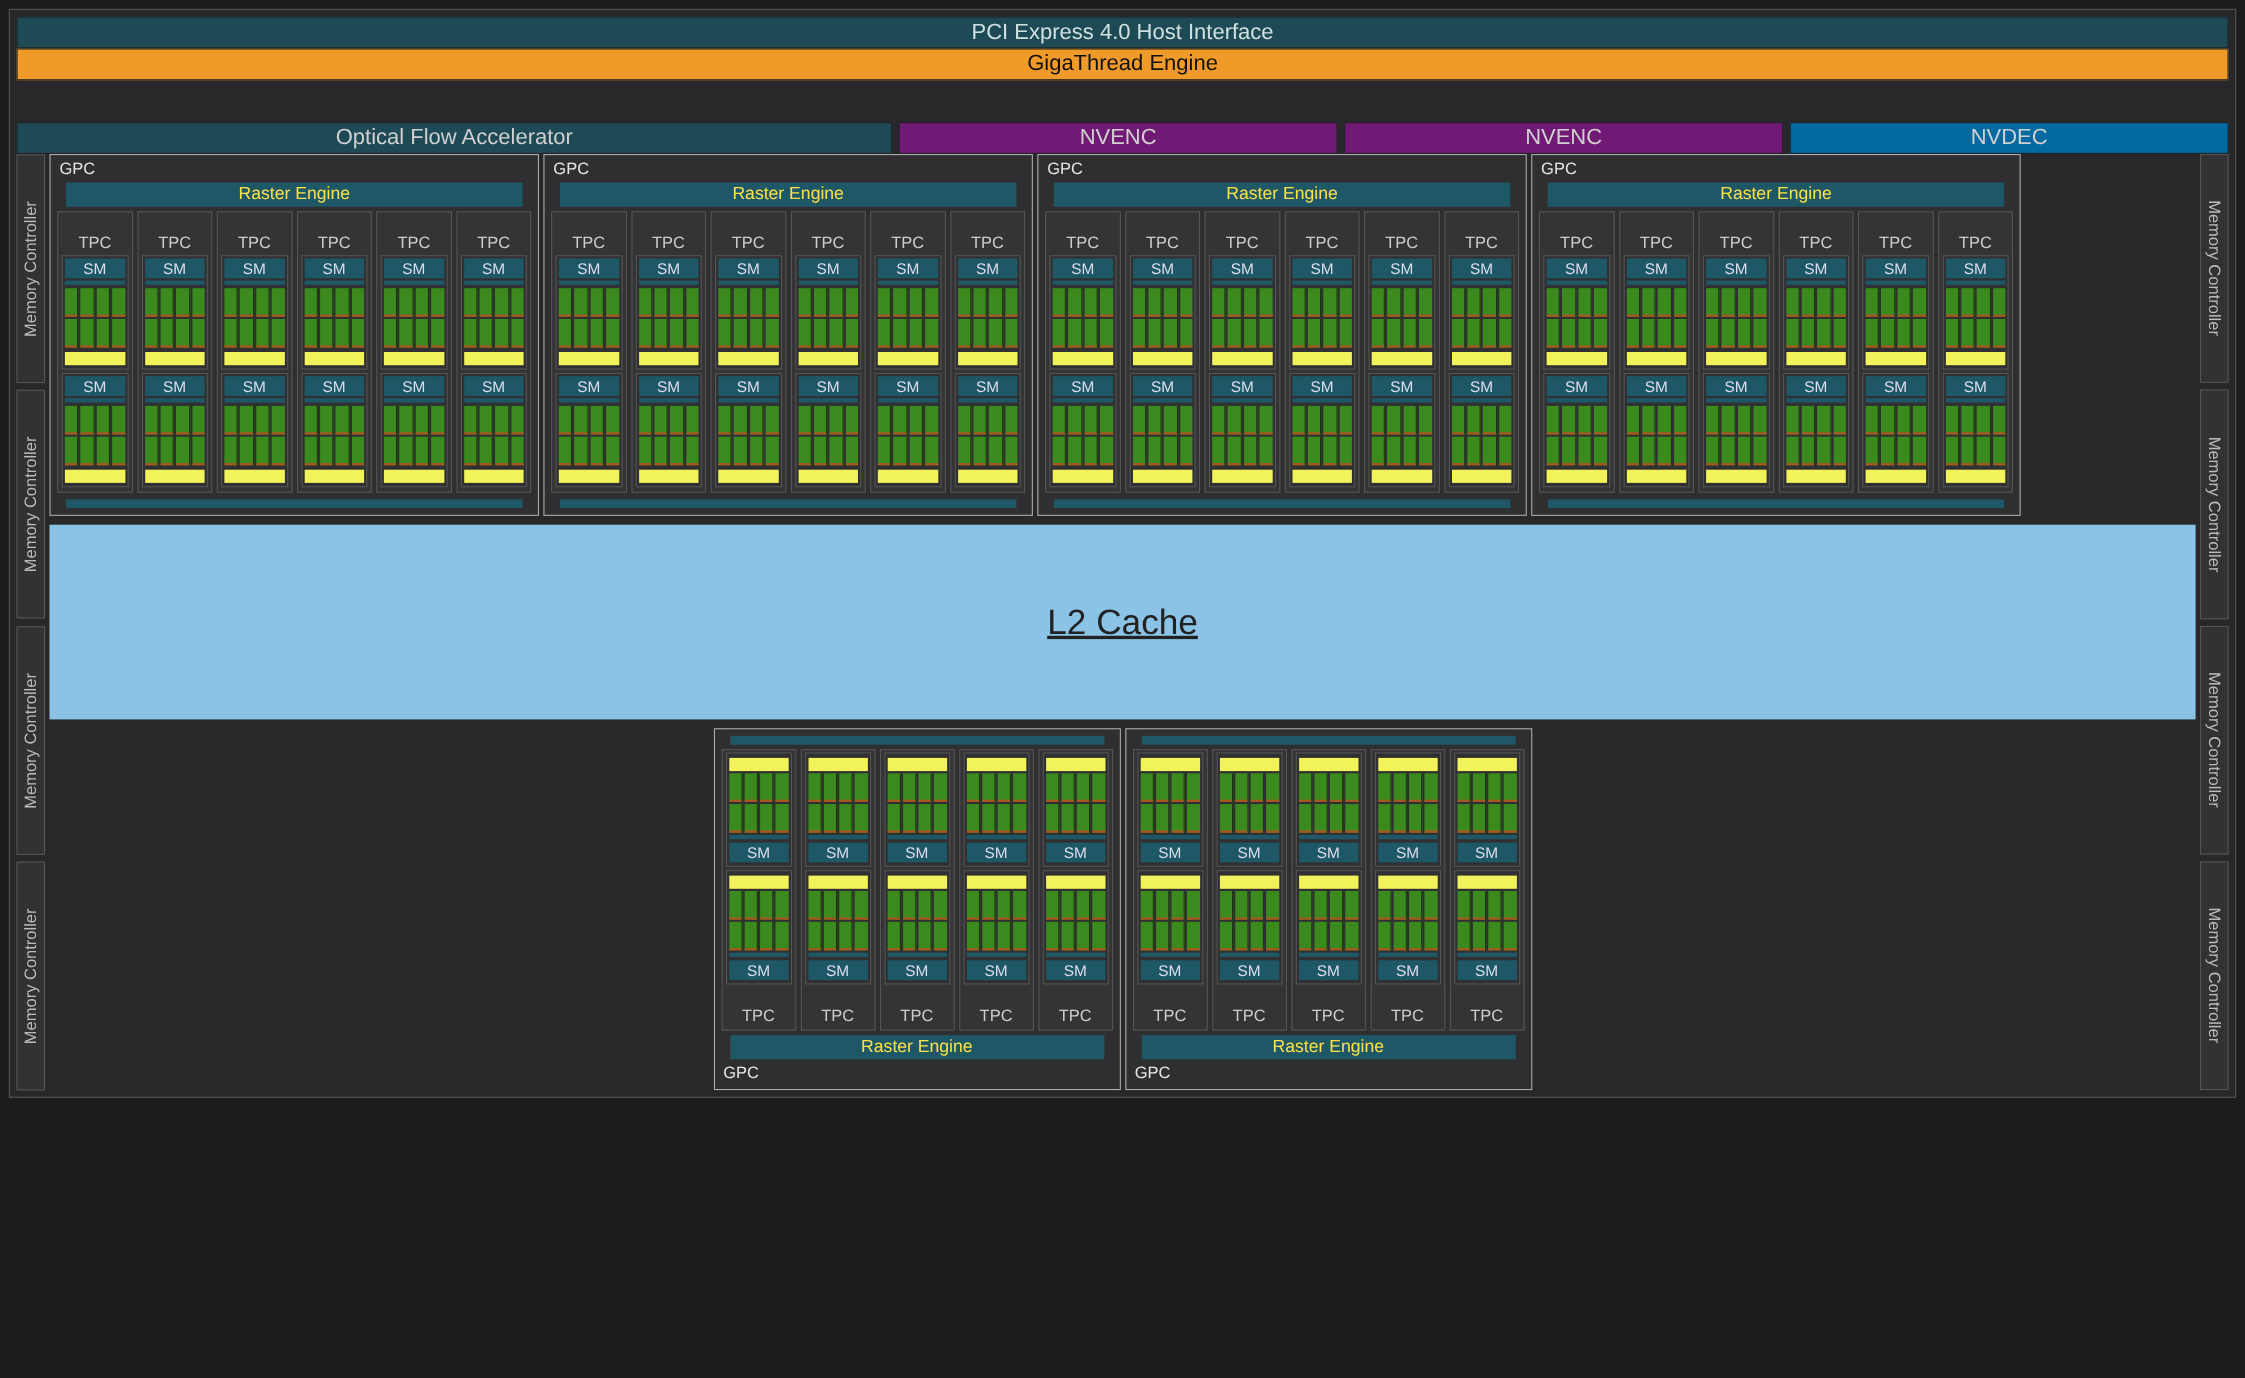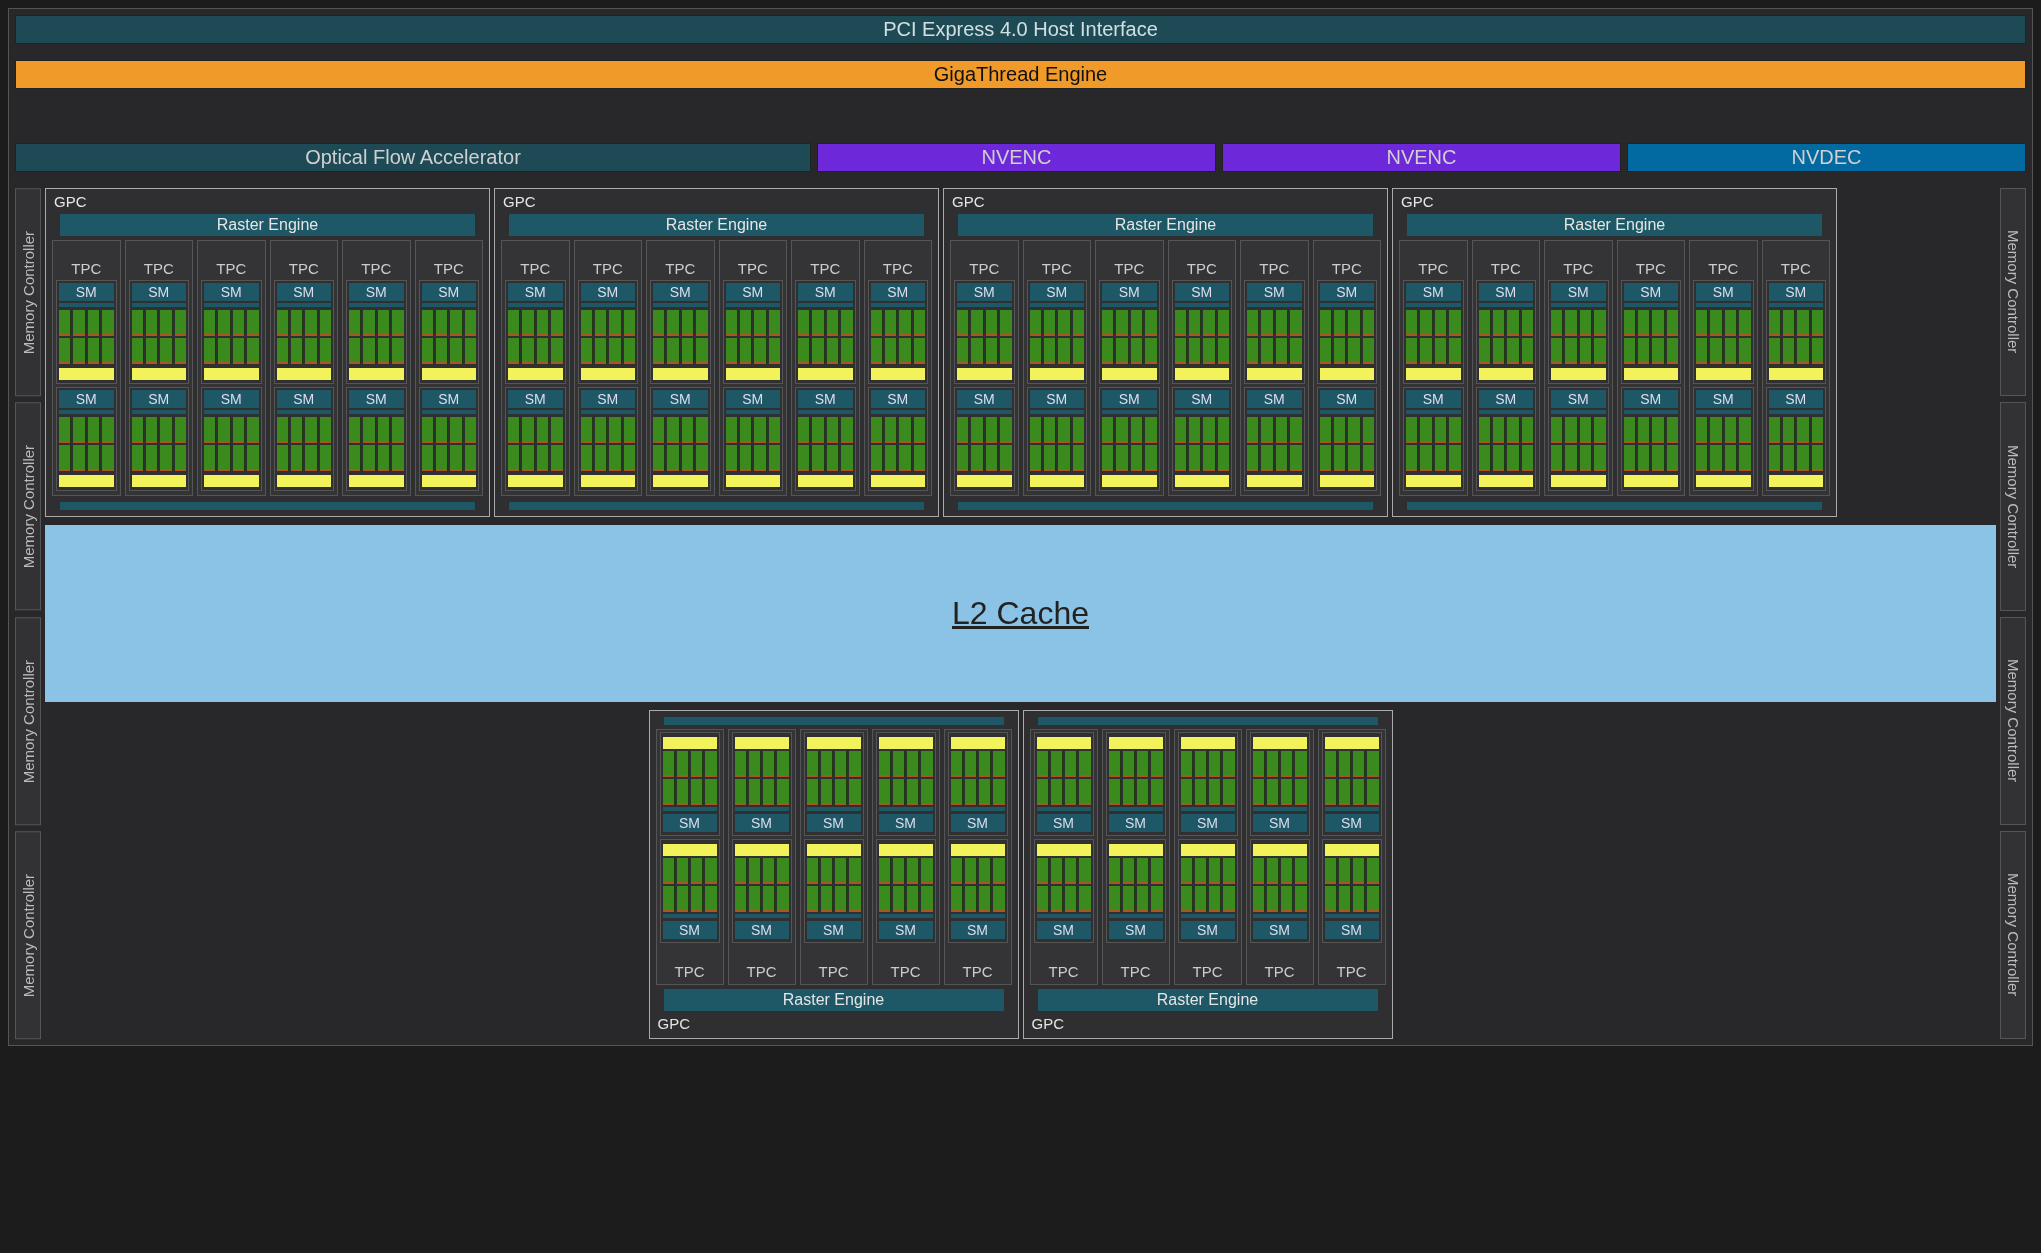--- a/index.html
+++ b/index.html
@@ -9,34 +9,34 @@
     color: #d0d0d0;
     padding: 8px;
     width: 2041px;
   }
   .chip {
     border: 1px solid #555;
     background: #28282a;
     padding: 6px;
     display: flex;
     flex-direction: column;
-    gap: 16px;
+    gap: 0;
   }
   .bar {
     text-align: center;
     font-size: 20px;
     padding: 2px 0;
     border: 1px solid #222;
   }
   .pci { background: #1e4a56; color: #d0e0e0; }
   .giga { background: #f09a2a; color: #111; }
   .row { display: flex; gap: 6px; margin-top: 38px; }
   .row > .bar { flex: 1; }
   .ofa { background: #1e4a56; flex: 2 !important; }
-  .nvenc { background: #6d28d9; }
+  .nvenc { background: #701a75; }
   .nvdec { background: #0369a1; }
 
   .main-row { display: flex; gap: 4px; align-items: stretch; }
   .memcol {
     display: flex;
     flex-direction: column;
     gap: 6px;
     width: 26px;
   }
   .memctrl {
@@ -78,21 +78,21 @@
     font-size: 15px;
     color: #e5e5e5;
     padding-left: 2px;
   }
   .raster {
     background: #1e5866;
     text-align: center;
     font-size: 16px;
     padding: 2px;
     margin: 0 8px;
-    color: #e5e5e5;
+    color: #fde047;
   }
   .tpc-row {
     display: flex;
     gap: 4px;
   }
   .tpc {
     flex: 1;
     border: 1px solid #555;
     background: #343436;
     display: flex;

